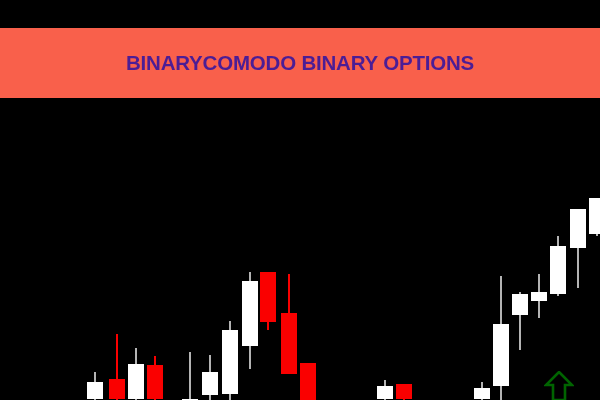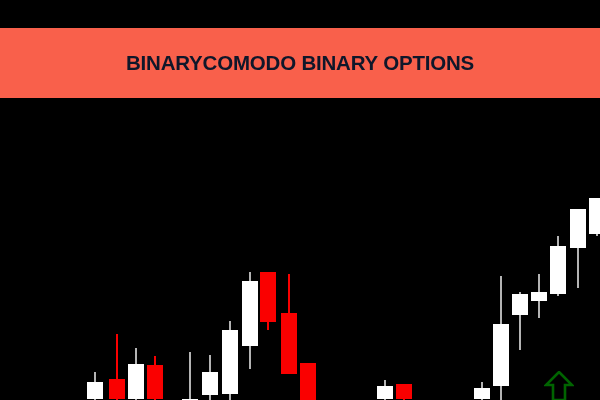--- a/index.html
+++ b/index.html
@@ -25,21 +25,21 @@
     top: 28px;
     width: 600px;
     height: 70px;
     background: #f9604b;
     display: flex;
     align-items: center;
     justify-content: center;
     box-sizing: border-box;
   }
   #banner-title {
-    color: #0f172a;
+    color: #4c1d95;
     font-family: "Liberation Sans", sans-serif;
     font-weight: bold;
     font-size: 20.5px;
     letter-spacing: -0.2px;
     white-space: nowrap;
     line-height: 1;
     text-align: center;
   }
   
   #chart-area {

